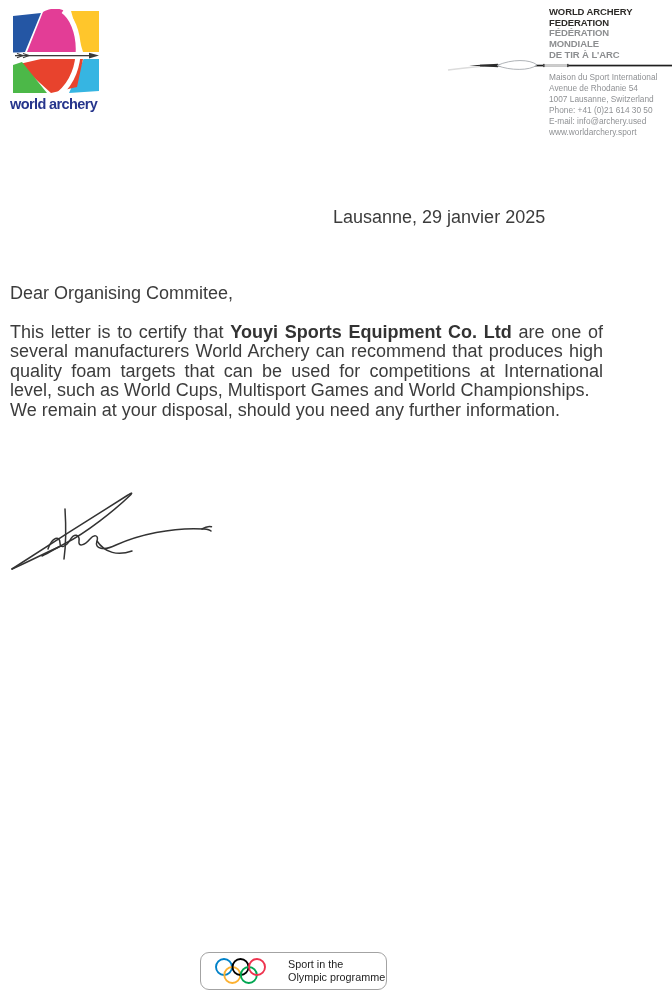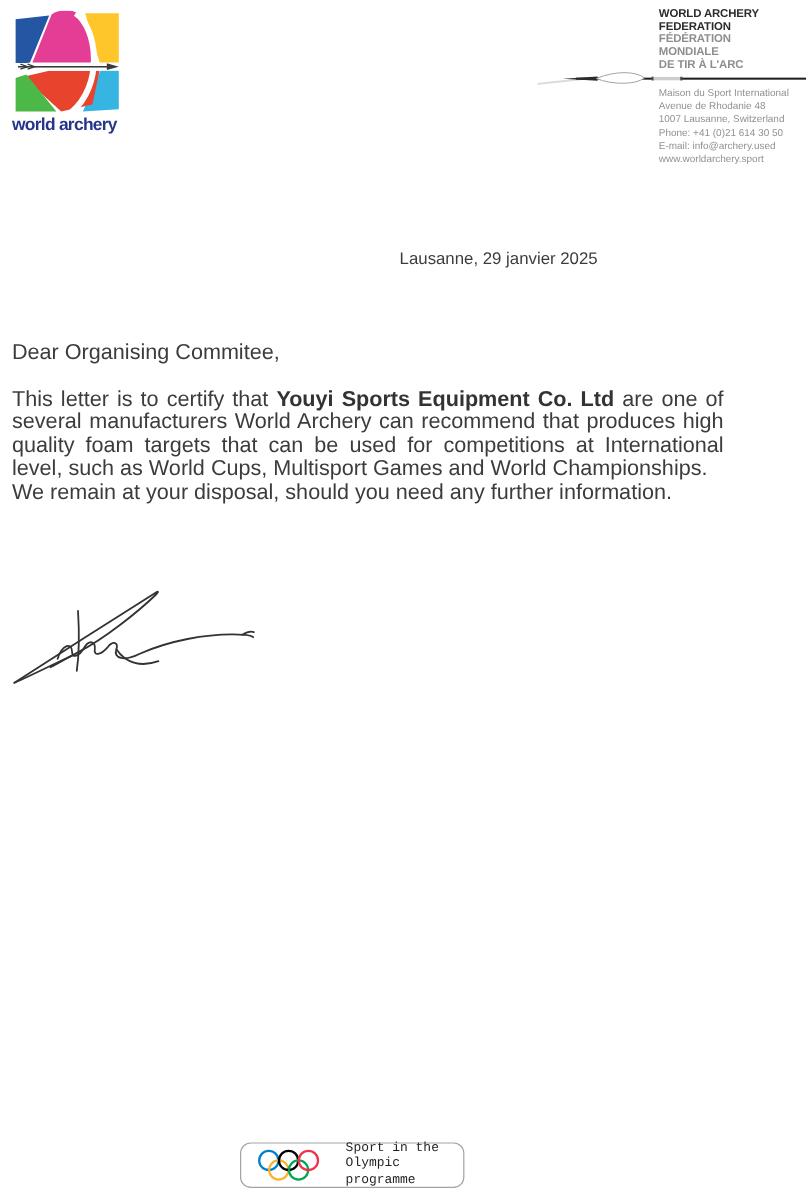--- a/index.html
+++ b/index.html
@@ -32,21 +32,21 @@
   .org-fr { color: #8c8e90; }
 
   .arrow-svg { position: absolute; left: 440px; top: 57px; width: 232px; height: 18px; }
 
   .address-block { position: absolute; left: 549px; top: 72px; width: 120px; }
   .address-line { font-size: 8.3px; line-height: 11px; color: #8f9194; }
 
   
   .dateline {
     position: absolute; left: 333px; top: 207px;
-    font-size: 14px; color: #3c3c3c;
+    font-size: 18px; color: #3c3c3c;
   }
   .body-block { position: absolute; left: 10px; top: 284px; width: 593px; font-size: 18px; }
   .salutation { line-height: 19px; }
   .paragraph {
     margin-top: 20px; line-height: 19.3px;
     text-align: justify;
   }
   .paragraph strong { font-weight: 700; color: #333333; }
   .closing { margin-top: 1px; line-height: 19px; }
   .signoff { margin-top: 23px; line-height: 19px; }
@@ -58,21 +58,21 @@
 
   
   .olympic-badge {
     position: absolute; left: 200px; top: 952px;
     width: 187px; height: 38px;
     border: 1px solid #a3a3a3; border-radius: 9px;
     background: #ffffff;
     display: flex; align-items: center;
   }
   .rings-svg { width: 52px; height: 28px; margin-left: 14px; flex: 0 0 auto; }
-  .badge-text { margin-left: 21px; font-size: 10.8px; line-height: 13.5px; color: #1f1f1f; font-family: Liberation Mono, monospace; }
+  .badge-text { margin-left: 21px; font-size: 10.8px; line-height: 13.5px; color: #1f1f1f; }
 </style>
 </head>
 <body>
 
 <div class="page">
 
   <svg class="logo-svg" viewBox="0 0 90 86" aria-hidden="true">
 
     <polygon points="2,7 30,4 14,43 2,45" fill="#2456A4"></polygon>
     <path d="M32,3 C38,-1 50,-2 54,3 L64,20 L68,43 L16,43 Z" fill="#E33D96"></path>
@@ -105,21 +105,21 @@
     <rect x="40" y="7.7" width="192" height="1.7" fill="#1f1f1f"></rect>
     <polygon points="29,8.6 58,6.7 58,10.2" fill="#2b2b2b"></polygon>
     <path d="M57,8.5 C72,1.8 90,2.2 97,7.9 C90,13.9 70,13.7 57,8.5 Z" fill="#ffffff" stroke="#9aa0a4" stroke-width="0.8"></path>
     <rect x="104" y="7.1" width="23" height="2.8" fill="#cdcdcd"></rect>
     <rect x="103" y="6.9" width="1.6" height="3.2" fill="#4c4c4c"></rect>
     <rect x="127" y="6.9" width="1.6" height="3.2" fill="#4c4c4c"></rect>
   </svg>
 
   <div class="address-block">
     <div class="address-line">Maison du Sport International</div>
-    <div class="address-line">Avenue de Rhodanie 48</div>
+    <div class="address-line">Avenue de Rhodanie 54</div>
     <div class="address-line">1007 Lausanne, Switzerland</div>
     <div class="address-line">Phone: +41 (0)21 614 30 50</div>
     <div class="address-line">E-mail: info@archery.used</div>
     <div class="address-line">www.worldarchery.sport</div>
   </div>
 
   <div class="dateline">Lausanne, 29 janvier 2025</div>
 
   <div class="body-block">
     <div class="salutation">Dear Organising Commitee,</div>

